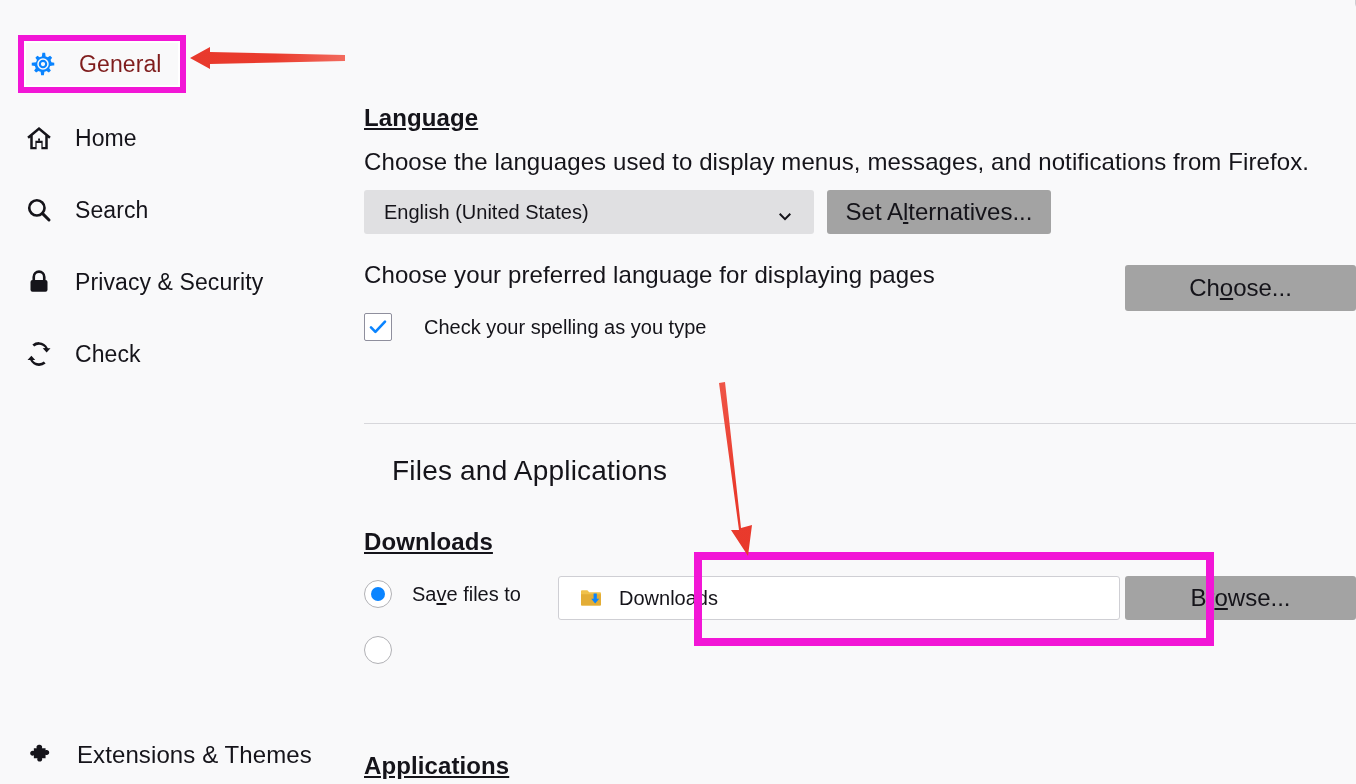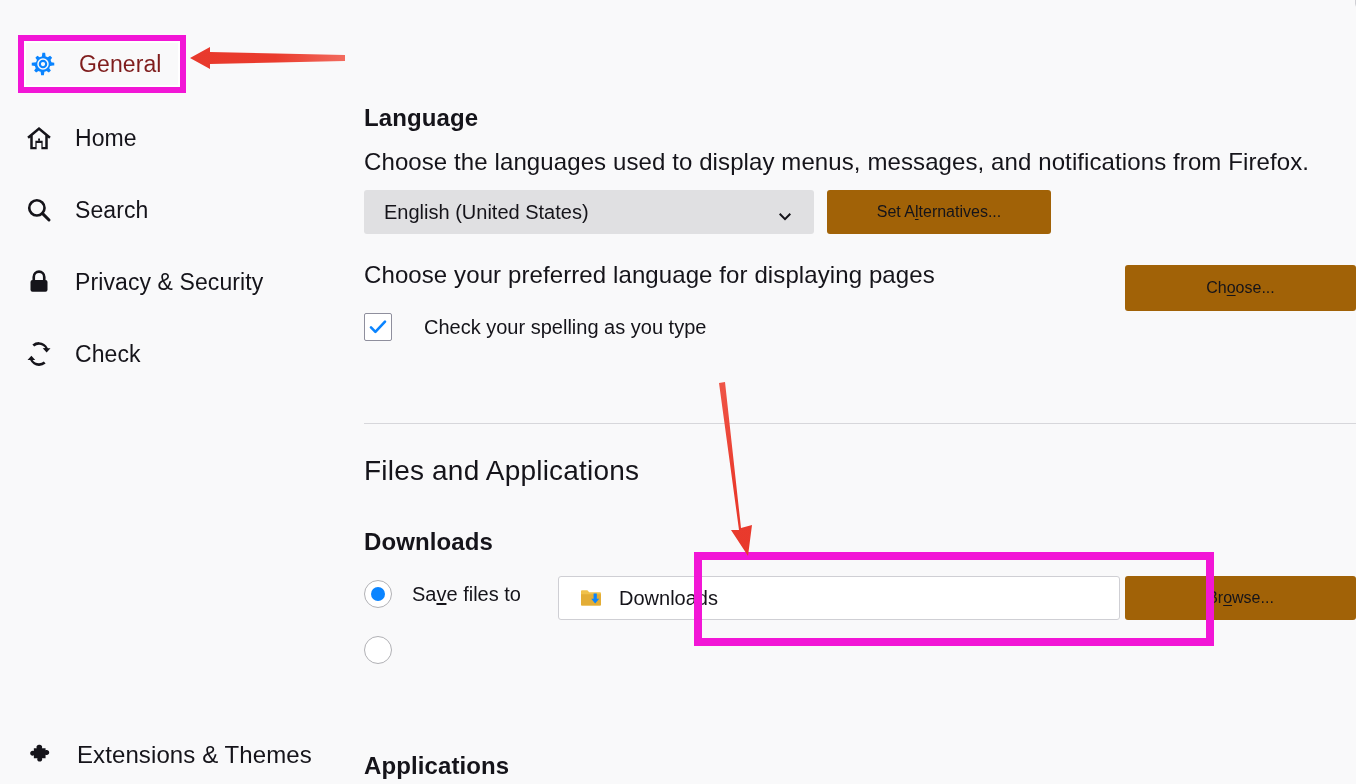--- a/index.html
+++ b/index.html
@@ -82,27 +82,29 @@
   #content {
     position: absolute;
     left: 350px; top: 0;
     width: 1006px; height: 784px;
   }
   .section-title-bold {
     position: absolute;
     font-size: 24px;
     font-weight: bold;
     letter-spacing: .1px;
+    text-decoration: underline;
   }
   .section-title-light {
     position: absolute;
     font-size: 28px;
     font-weight: 400;
     color: #15141a;
     letter-spacing: .2px;
+    margin-left: 28px;
   }
   .body-text {
     position: absolute;
     font-size: 24px;
     letter-spacing: .1px;
     white-space: nowrap;
   }
 
   #lang-title     { left: 14px; top: 104px; }
   #lang-desc      { left: 14px; top: 148px; }
@@ -127,25 +129,25 @@
     white-space: nowrap;
   }
   .chev {
     width: 14px; height: 9px;
     flex: 0 0 14px;
     margin-right: 12px;
   }
 
   .btn {
     position: absolute;
-    background: #a16207;
+    background: #a3a3a3;
     border: none;
     border-radius: 3px;
     font-family: "Liberation Sans", sans-serif;
-    font-size: 16px;
+    font-size: 24px;
     color: #15141a;
     display: flex;
     align-items: center;
     justify-content: center;
     box-sizing: border-box;
     padding: 0;
     cursor: default;
   }
   #btn-set-alternatives { left: 477px; top: 190px; width: 224px; height: 44px; }
   #btn-choose           { left: 775px; top: 265px; width: 231px; height: 46px; }

